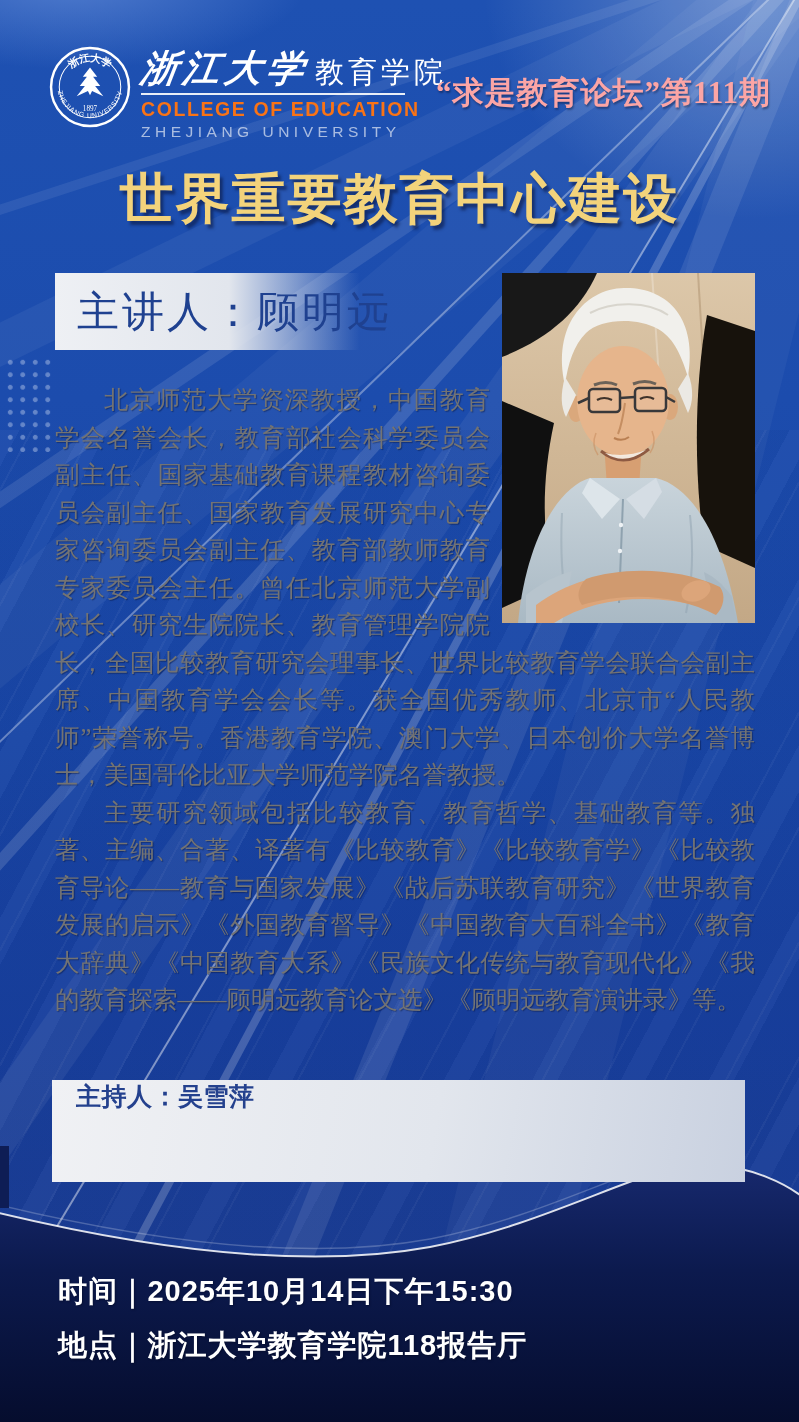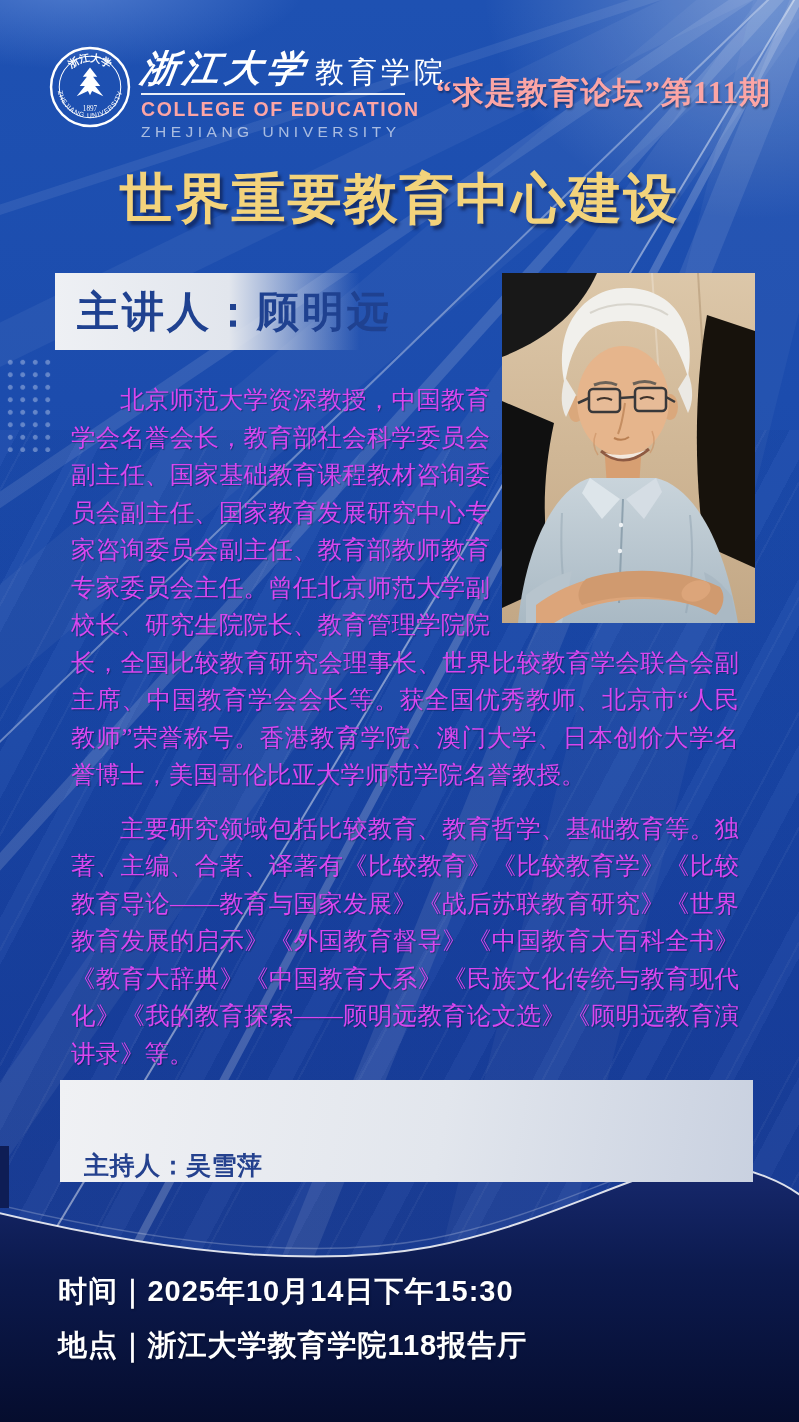--- a/index.html
+++ b/index.html
@@ -26,42 +26,42 @@
   
   .logo-block{position:absolute;left:49px;top:46px;display:flex;align-items:flex-start;}
   .seal{width:82px;height:82px;flex:0 0 auto;}
   .logo-text{margin-left:10px;padding-top:4px;}
   .logo-row1{display:flex;align-items:flex-end;white-space:nowrap;}
   .calligraphy{font-size:37px;font-weight:700;font-style:italic;color:#fff;
     letter-spacing:5px;transform:skewX(-8deg);line-height:1;}
   .college-cn{font-size:29px;color:#fff;letter-spacing:4px;margin-left:6px;line-height:1.05;
     font-family:"Liberation Sans","DejaVu Sans",sans-serif;font-weight:500;}
   .logo-divider{width:264px;height:2px;background:rgba(255,255,255,0.9);margin-top:6px;}
-  .logo-en1{font-family:"Liberation Sans","DejaVu Sans",sans-serif;font-weight:700;color:#fca5a5;
+  .logo-en1{font-family:"Liberation Sans","DejaVu Sans",sans-serif;font-weight:700;color:#f97316;
     font-size:19.5px;letter-spacing:1.6px;margin-top:3px;white-space:nowrap;}
   .logo-en2{font-family:"Liberation Sans","DejaVu Sans",sans-serif;font-weight:400;color:rgba(255,255,255,0.62);
     font-size:15.5px;letter-spacing:4.5px;margin-top:2px;white-space:nowrap;}
   .forum-badge{position:absolute;right:28px;top:72px;color:#fca5a5;font-weight:700;font-size:31px;
     letter-spacing:1px;white-space:nowrap;text-shadow:1px 2px 2px rgba(5,12,40,.4);}
   .main-title{position:absolute;left:0;right:0;top:163px;text-align:center;color:#f3d37b;
     font-size:54px;font-weight:900;letter-spacing:2px;white-space:nowrap;
     text-shadow:3px 4px 3px rgba(8,14,45,0.5);}
   
   .content{position:absolute;left:55px;top:273px;width:700px;}
   .photo{float:right;width:253px;height:350px;margin:0 0 14px 12px;background:#caa; }
   .photo svg{display:block;width:253px;height:350px;}
   .speaker-banner{height:77px;display:flex;align-items:center;margin-bottom:31px;
     background:linear-gradient(90deg,#eef0f4 0%,#e2e6ed 40%,rgba(224,228,236,0.55) 54%,rgba(224,228,236,0) 70%);}
-  .speaker-banner span{font-size:42px;font-weight:700;color:#1f4190;letter-spacing:3px;padding-left:22px;white-space:nowrap;text-align:center;}
-  .bio{margin:16px;color:#d946ef;font-size:24.5px;line-height:37.5px;text-align:justify;
+  .speaker-banner span{font-size:42px;font-weight:400;color:#1f4190;letter-spacing:3px;padding-left:22px;white-space:nowrap;text-align:center;}
+  .bio{margin:0;color:#737373;font-size:24.5px;line-height:37.5px;text-align:justify;
     text-indent:49px;text-shadow:1px 1px 1px rgba(0,5,30,0.35);}
   
-  .host-panel{position:absolute;left:60px;top:1080px;width:693px;height:102px;
+  .host-panel{position:absolute;left:52px;top:1080px;width:693px;height:102px;
     background:linear-gradient(100deg,#f0f1f4 0%,#e2e6ed 55%,#c9d1e0 100%);
-    display:flex;flex-direction:column;justify-content:flex-end;gap:10px;
+    display:flex;flex-direction:column;justify-content:space-between;gap:10px;
     font-family:"Liberation Sans","DejaVu Sans",sans-serif;}
   .host-line{color:#24418e;font-weight:700;font-size:25px;padding-left:24px;letter-spacing:0.5px;white-space:nowrap;}
   
   .schedule-line{position:absolute;left:58px;color:#fff;font-weight:700;font-size:29px;
     letter-spacing:1px;white-space:nowrap;font-family:"Liberation Sans","DejaVu Sans",sans-serif;
     text-shadow:1px 1px 2px rgba(0,5,25,.4);}
   .schedule-time{top:1272px;}
   .schedule-loc{top:1326px;}
 </style>
 </head>

